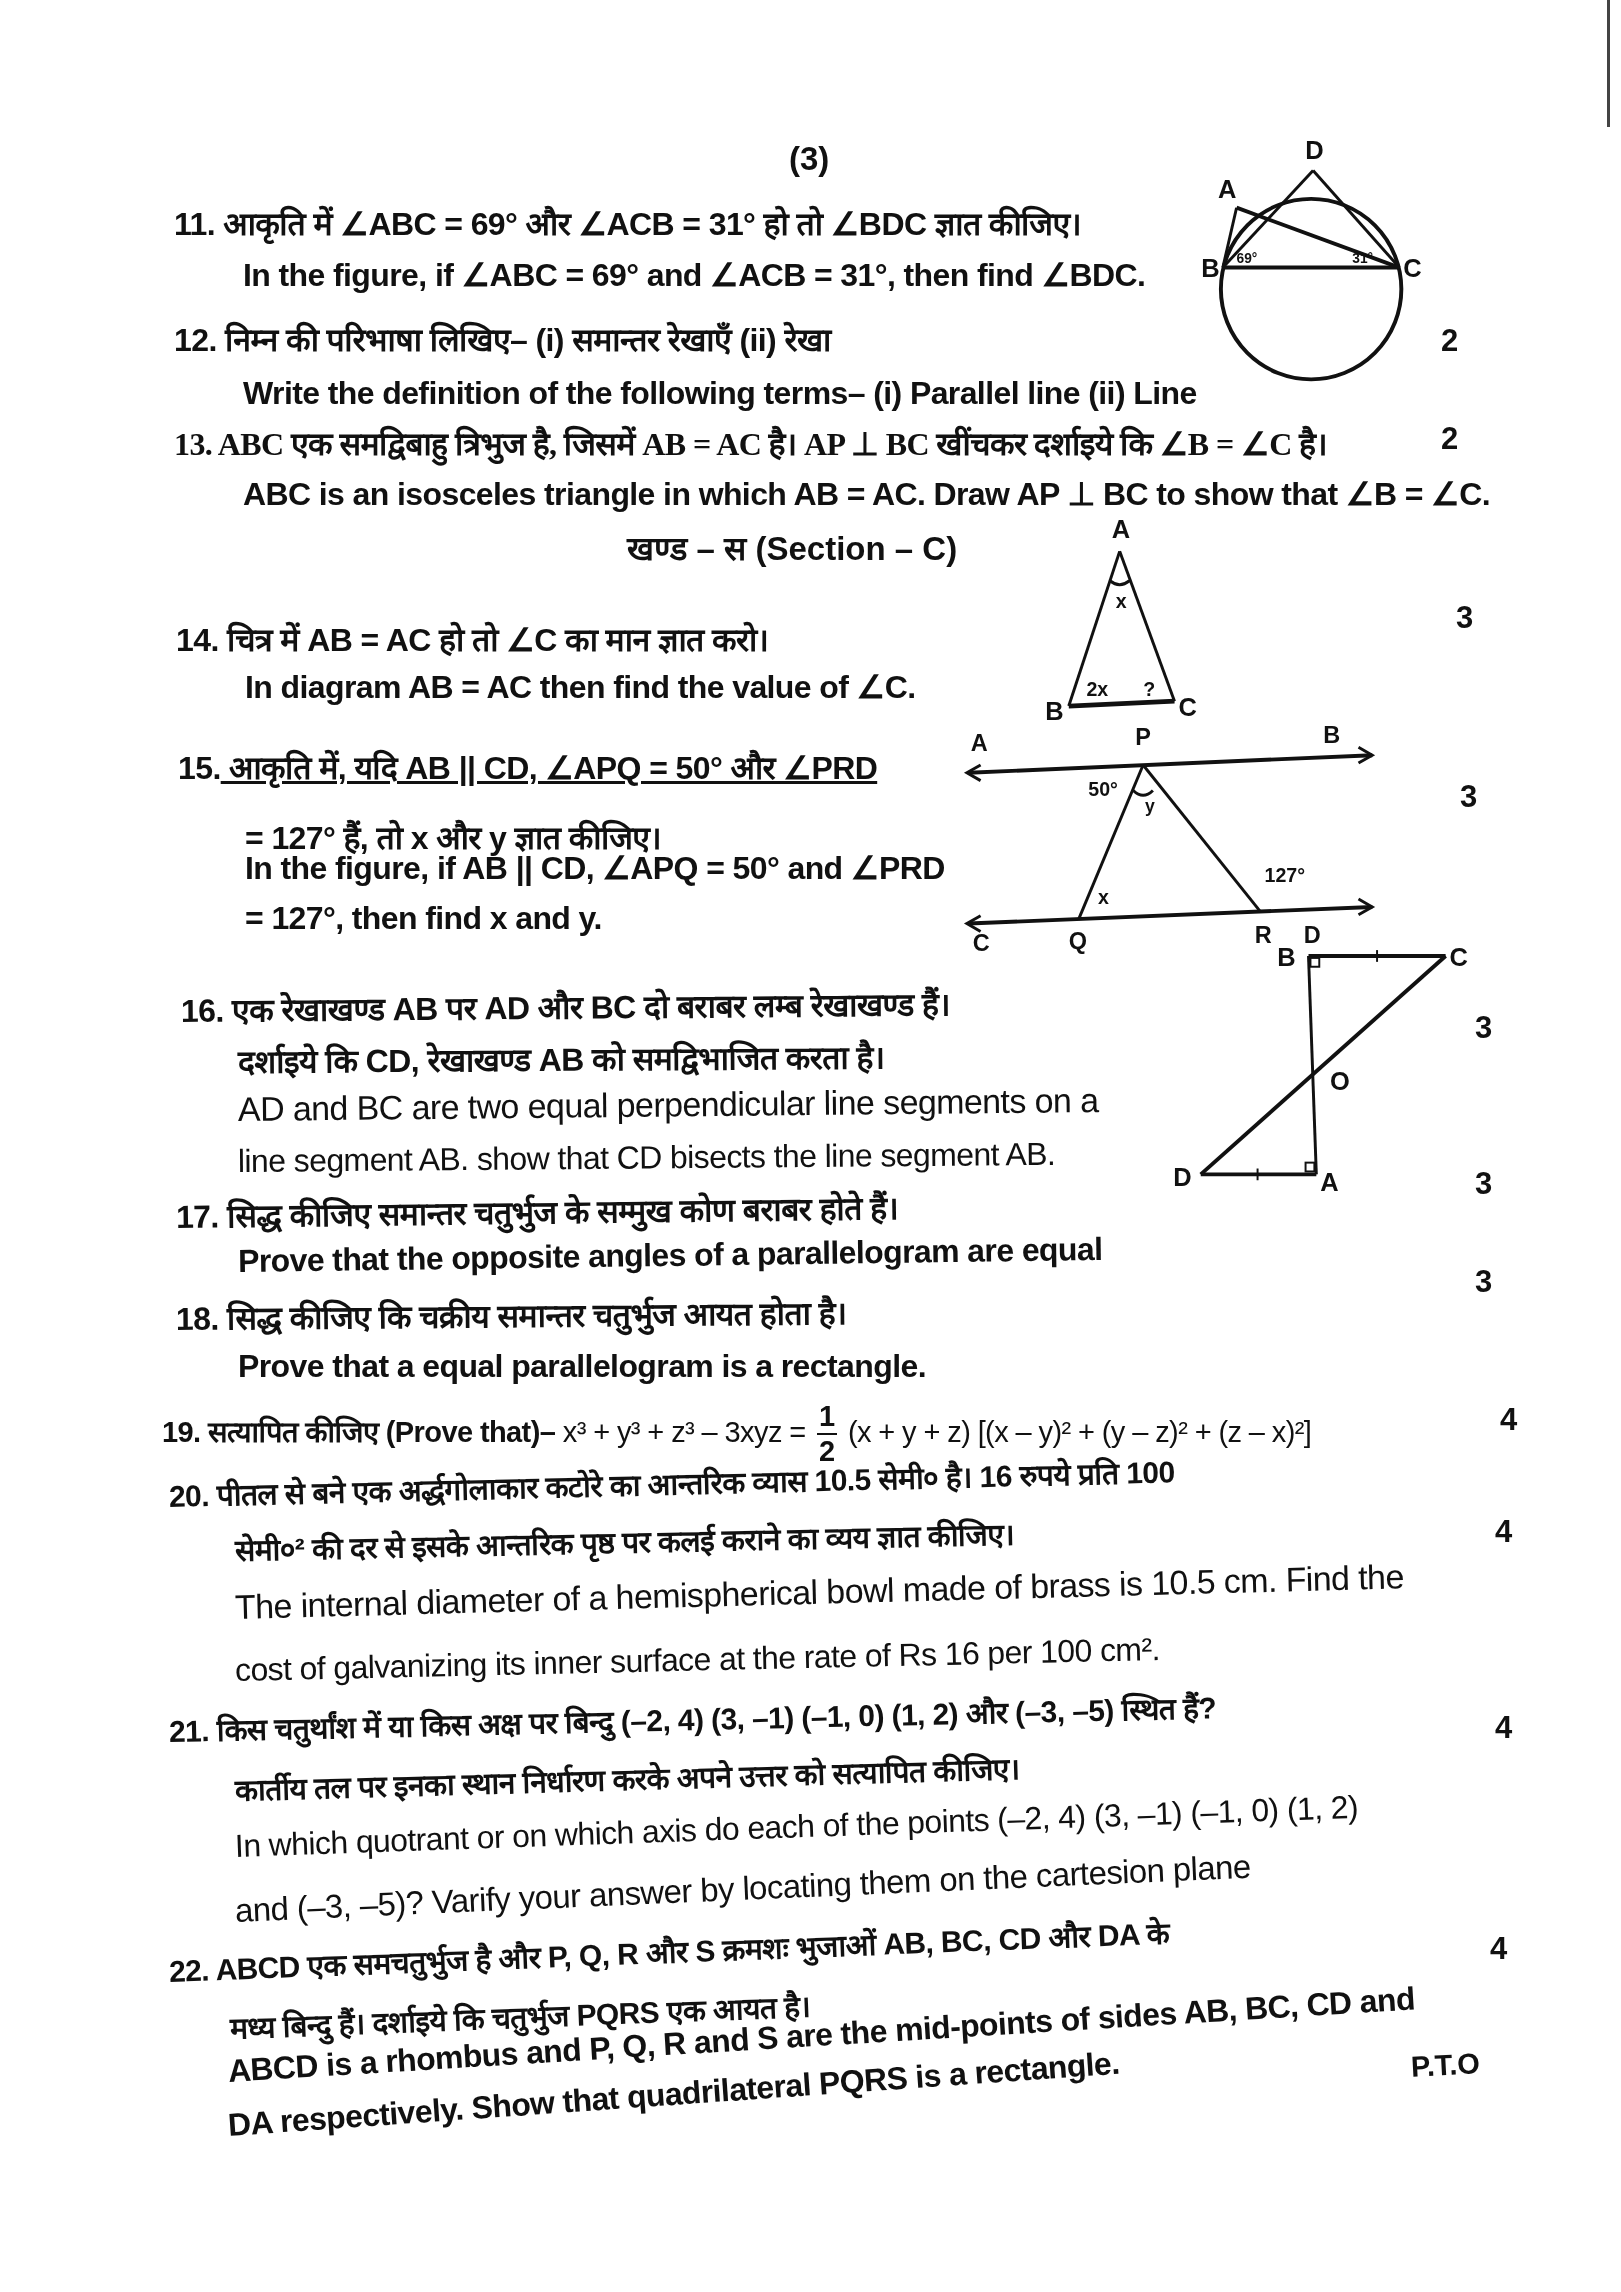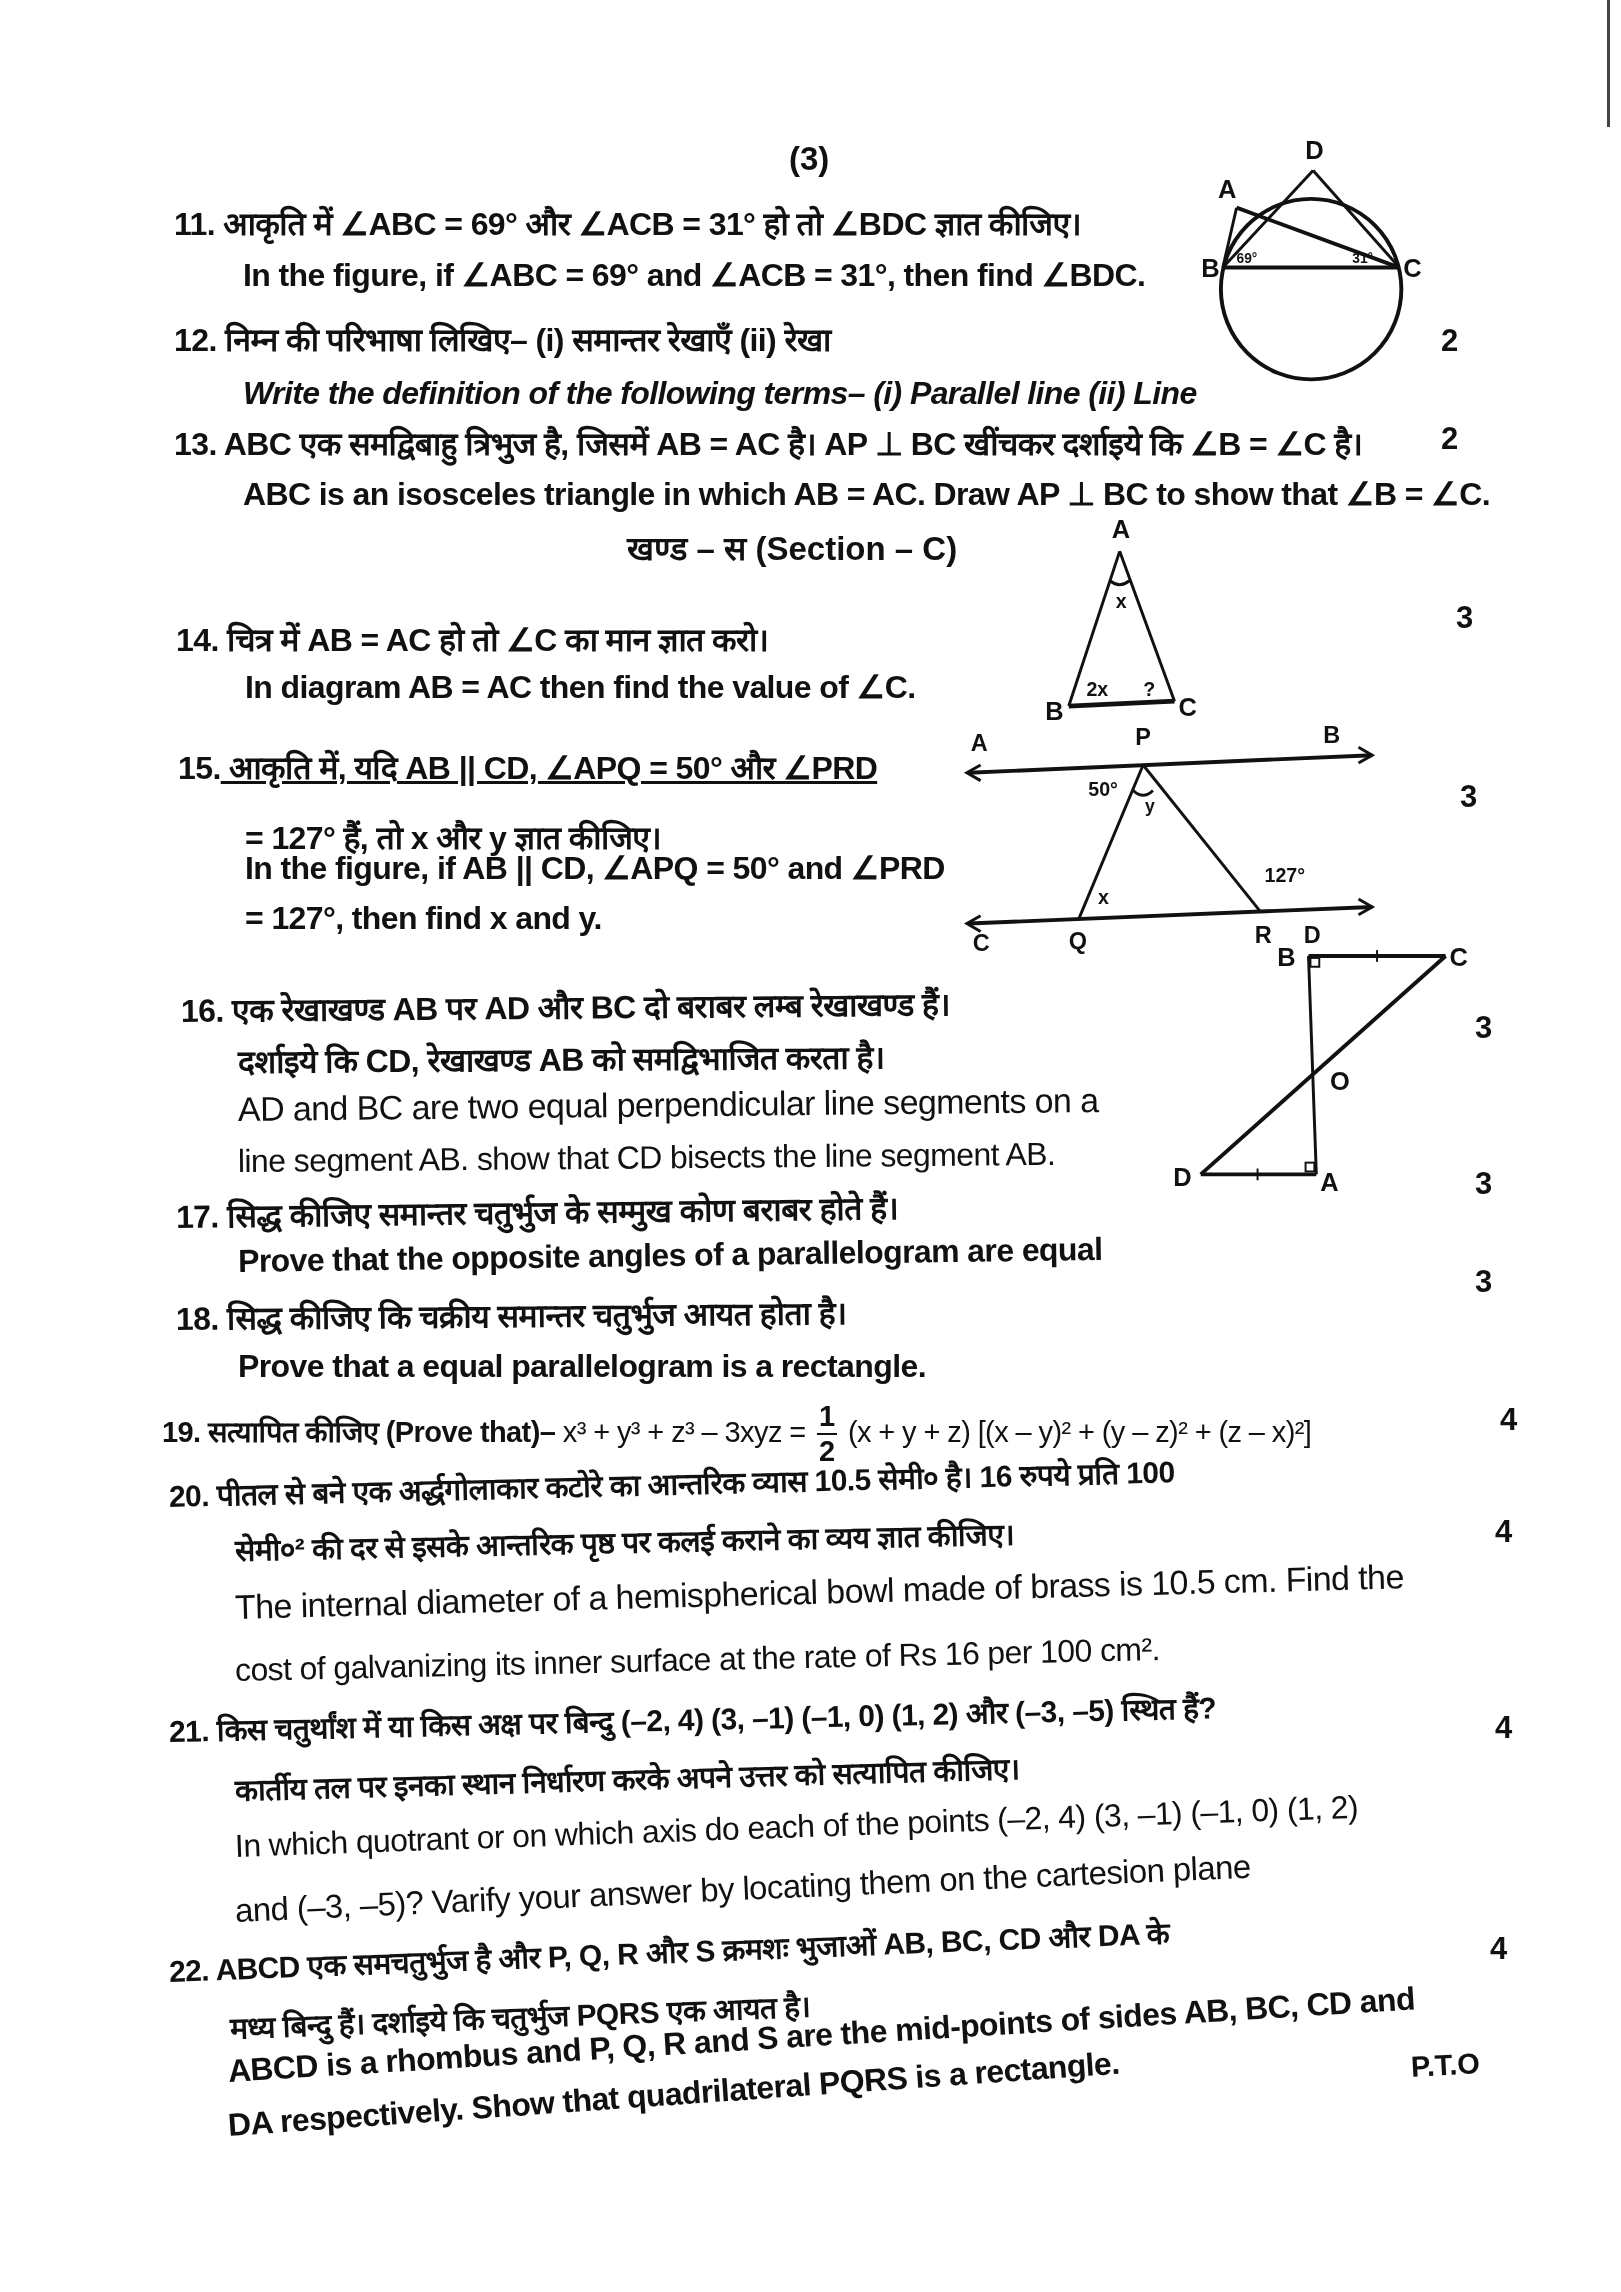--- a/index.html
+++ b/index.html
@@ -44,23 +44,23 @@
     <text x="92" y="22" font-size="26">D</text>
     <text x="3" y="62" font-size="26">A</text>
     <text x="-14" y="143" font-size="26">B</text>
     <text x="192" y="143" font-size="26">C</text>
     <text x="22" y="128" font-size="14">69°</text>
     <text x="140" y="128" font-size="14">31°</text>
   </svg>
 
   <div class="line" style="left:174px;top:317px;"><span class="num">12.</span> <span>निम्न की परिभाषा लिखिए–   (i) समान्तर रेखाएँ   (ii) रेखा</span></div>
   <div class="marks" style="left:1441px;top:323px;">2</div>
-  <div class="line" style="left:243px;top:375px;font-style:italic;">Write the definition of the following terms–  (i) Parallel line   (ii) Line</div>
+  <div class="line" style="left:243px;top:375px;">Write the definition of the following terms–  (i) Parallel line   (ii) Line</div>
 
-  <div class="line" style="left:174px;top:421px;"><span class="num">13.</span> <span>ABC एक समद्विबाहु त्रिभुज है, जिसमें AB = AC है। AP ⊥ BC खींचकर दर्शाइये कि ∠B = ∠C है।</span></div>
+  <div class="line" style="left:174px;top:421px;font-family:Liberation Serif, serif;"><span class="num">13.</span> <span>ABC एक समद्विबाहु त्रिभुज है, जिसमें AB = AC है। AP ⊥ BC खींचकर दर्शाइये कि ∠B = ∠C है।</span></div>
   <div class="marks" style="left:1441px;top:421px;">2</div>
   <div class="line" style="left:243px;top:475px;">ABC is an isosceles triangle in which AB = AC. Draw AP ⊥ BC to show that ∠B = ∠C.</div>
 
   <div class="section">खण्ड – स (Section – C)</div>
 
   <div class="line" style="left:176px;top:617px;"><span class="num">14.</span> <span>चित्र में AB = AC हो तो ∠C का मान ज्ञात करो।</span></div>
   <div class="marks" style="left:1456px;top:600px;">3</div>
   <div class="line" style="left:245px;top:668px;">In diagram AB = AC then find the value of ∠C.</div>
   <svg class="fig" style="left:1010px;top:510px;" width="235" height="211" viewBox="0 0 240 215">
     <line x1="112" y1="42" x2="60" y2="200" stroke="#111" stroke-width="3"></line>

